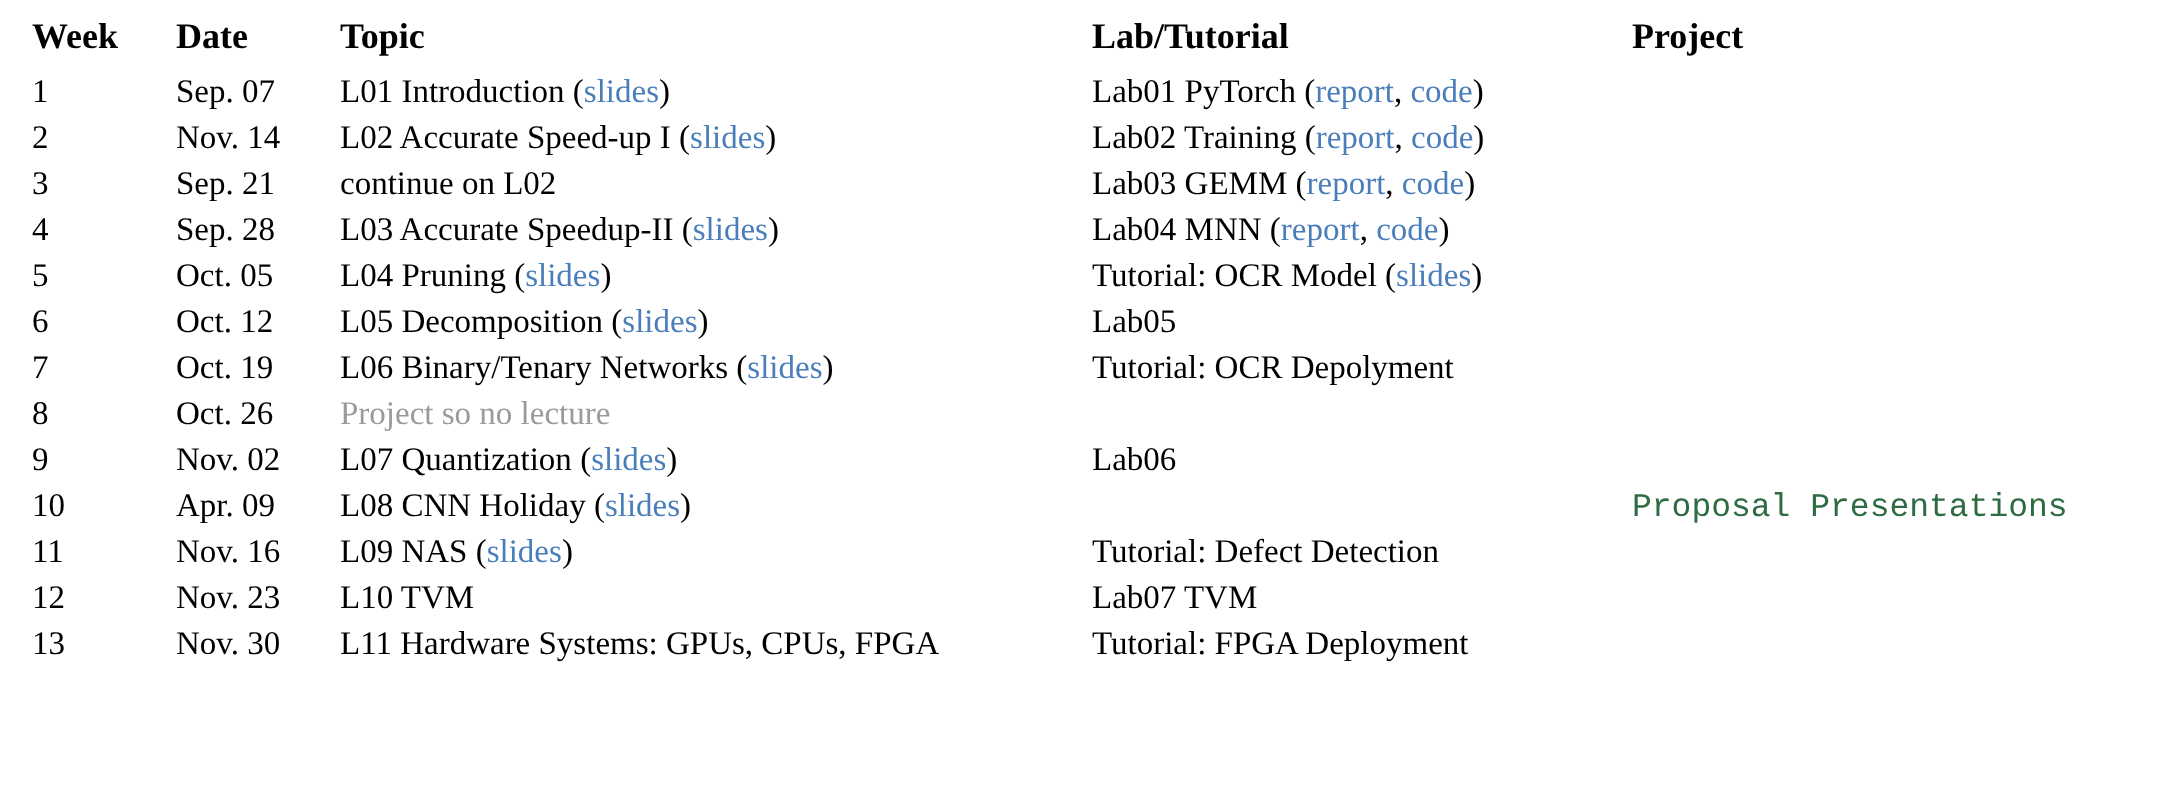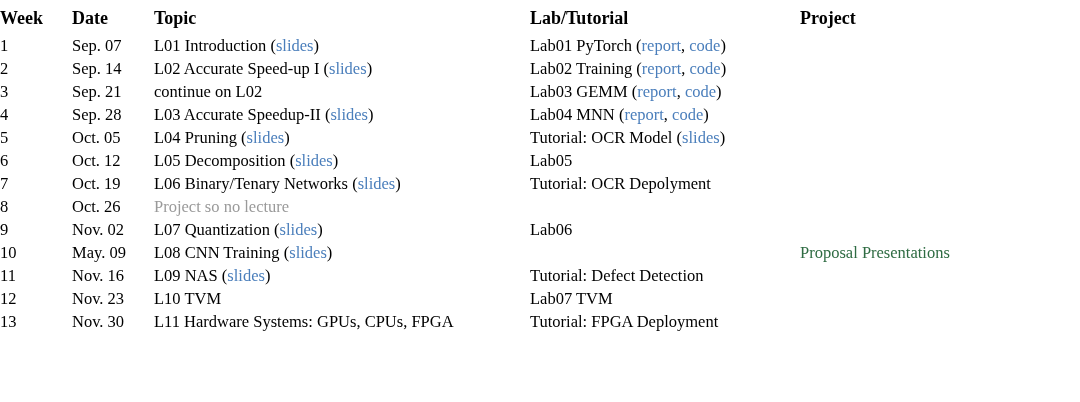--- a/index.html
+++ b/index.html
@@ -8,21 +8,21 @@
   }
   body {
     width: 1080px;
     height: 402px;
     background: #ffffff;
     font-family: "Liberation Serif", serif;
     color: #000000;
     overflow: hidden;
   }
   .schedule-wrap {
-    padding: 8px 0 0 0;
+    padding: 8px 0 0 16px;
   }
   table.schedule {
     border-collapse: collapse;
     width: 1080px;
     table-layout: fixed;
   }
   table.schedule th {
     text-align: left;
     font-weight: bold;
     font-size: 18px;
@@ -51,20 +51,21 @@
   th.h-proj,  td.proj  { padding-left: 0px; }
 
   .link {
     color: #4a7ebb;
   }
   .muted {
     color: #9a9a9a;
   }
   .proj-text {
     color: #2e6b42;
+    font-family: Liberation Mono, monospace;
   }
   .paren {
     color: #000000;
   }
   .sep {
     color: #000000;
   }
 </style>
 </head>
 <body>
@@ -90,21 +91,21 @@
     <tbody id="schedule-body">
         <tr>
           <td class="week">1</td>
           <td class="date">Sep. 07</td>
           <td class="topic"><span>L01 Introduction</span><span class="paren"> (</span><span class="link">slides</span><span class="paren">)</span></td>
           <td class="lab"><span>Lab01 PyTorch</span><span class="paren"> (</span><span class="link">report</span><span class="sep">, </span><span class="link">code</span><span class="paren">)</span></td>
           <td class="proj"></td>
         </tr>
         <tr>
           <td class="week">2</td>
-          <td class="date">Sep. 14</td>
+          <td class="date">Nov. 14</td>
           <td class="topic"><span>L02 Accurate Speed-up I</span><span class="paren"> (</span><span class="link">slides</span><span class="paren">)</span></td>
           <td class="lab"><span>Lab02 Training</span><span class="paren"> (</span><span class="link">report</span><span class="sep">, </span><span class="link">code</span><span class="paren">)</span></td>
           <td class="proj"></td>
         </tr>
         <tr>
           <td class="week">3</td>
           <td class="date">Sep. 21</td>
           <td class="topic"><span>continue on L02</span></td>
           <td class="lab"><span>Lab03 GEMM</span><span class="paren"> (</span><span class="link">report</span><span class="sep">, </span><span class="link">code</span><span class="paren">)</span></td>
           <td class="proj"></td>
@@ -146,22 +147,22 @@
         </tr>
         <tr>
           <td class="week">9</td>
           <td class="date">Nov. 02</td>
           <td class="topic"><span>L07 Quantization</span><span class="paren"> (</span><span class="link">slides</span><span class="paren">)</span></td>
           <td class="lab"><span>Lab06</span></td>
           <td class="proj"></td>
         </tr>
         <tr>
           <td class="week">10</td>
-          <td class="date">May. 09</td>
-          <td class="topic"><span>L08 CNN Training</span><span class="paren"> (</span><span class="link">slides</span><span class="paren">)</span></td>
+          <td class="date">Apr. 09</td>
+          <td class="topic"><span>L08 CNN Holiday</span><span class="paren"> (</span><span class="link">slides</span><span class="paren">)</span></td>
           <td class="lab"></td>
           <td class="proj"><span class="proj-text">Proposal Presentations</span></td>
         </tr>
         <tr>
           <td class="week">11</td>
           <td class="date">Nov. 16</td>
           <td class="topic"><span>L09 NAS</span><span class="paren"> (</span><span class="link">slides</span><span class="paren">)</span></td>
           <td class="lab"><span>Tutorial: Defect Detection</span></td>
           <td class="proj"></td>
         </tr>

